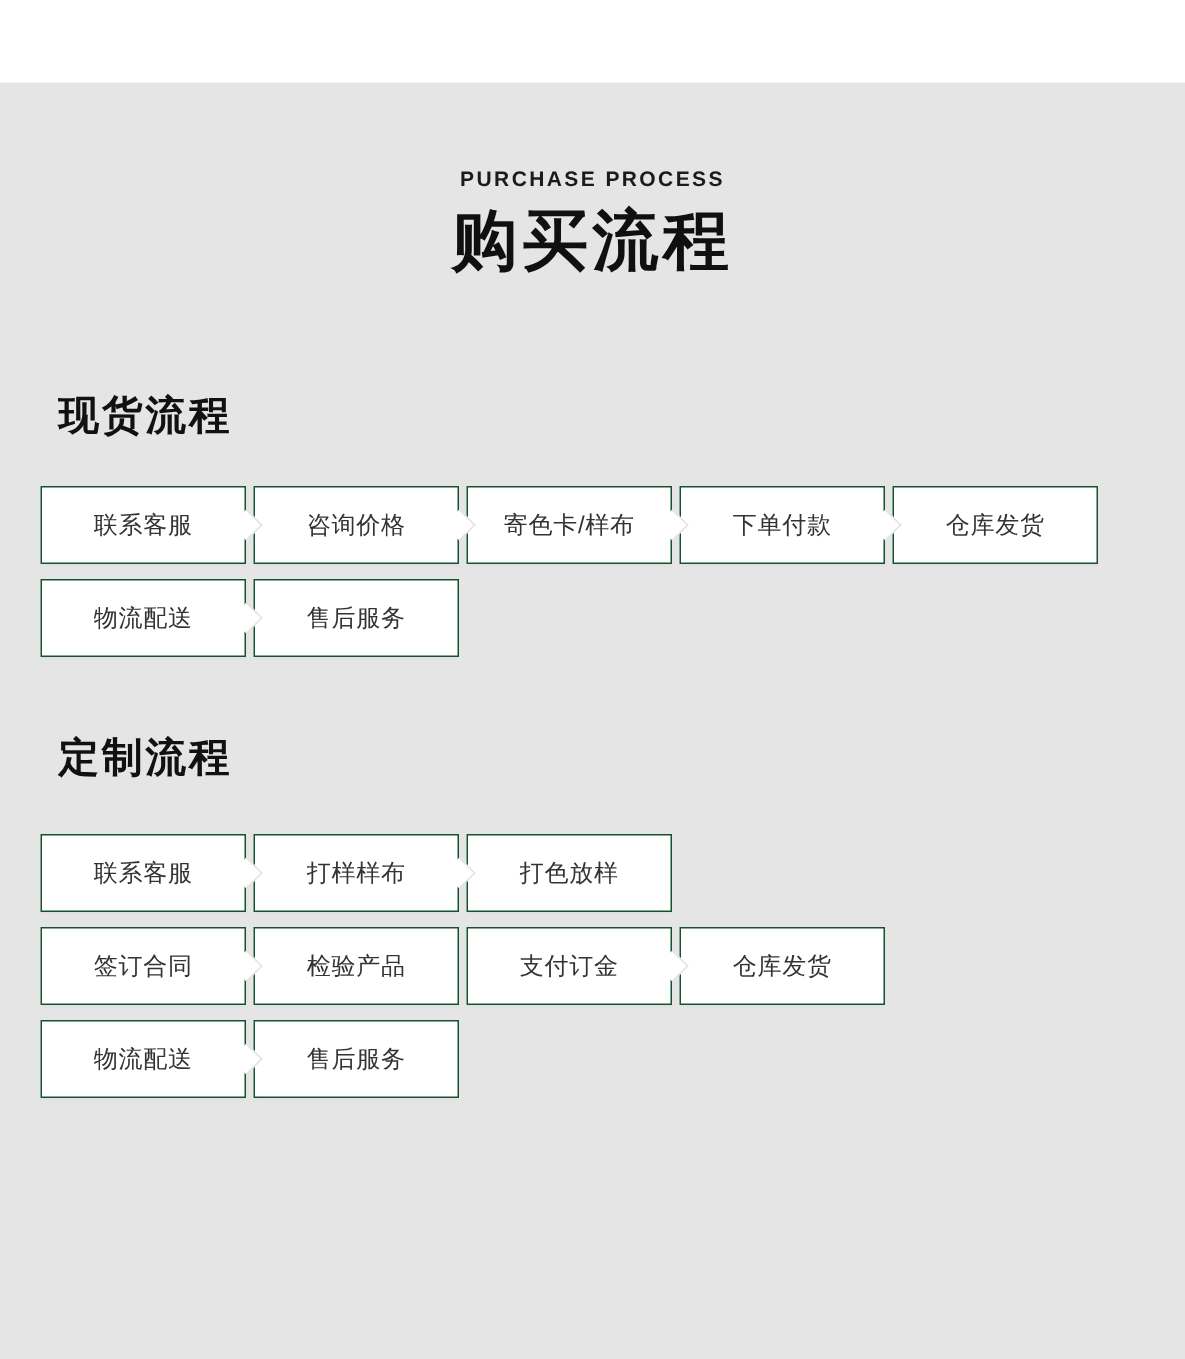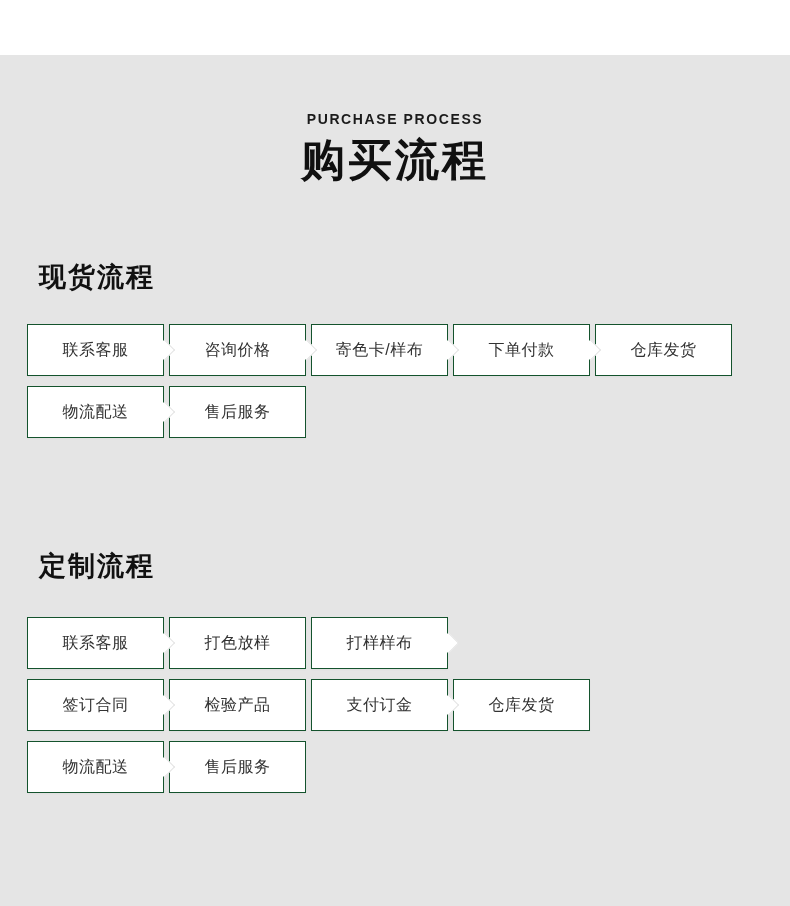--- a/index.html
+++ b/index.html
@@ -22,21 +22,21 @@
     margin:9px 0 0 0;
     font-family:"Liberation Serif","DejaVu Serif",serif;
     font-weight:700;
     font-size:44px; line-height:50px;
     letter-spacing:3px;
     color:#101010;
   }
 
   .flow-section { padding-left:27px; padding-right:40px; }
   .section-instock { margin-top:74px; }
-  .section-custom  { margin-top:111px; }
+  .section-custom  { margin-top:50px; }
   .section-heading {
     margin:0 0 30px 12px;
     font-family:"Liberation Serif","DejaVu Serif",serif;
     font-weight:900;
     font-size:27px; line-height:34px;
     letter-spacing:2px;
     color:#111111;
   }
   .section-custom .section-heading { margin-bottom:34px; }
 
@@ -107,25 +107,25 @@
       </div>
   </section>
 
   <section class="flow-section section-custom">
     <h2 class="section-heading">定制流程</h2>
     <div class="rows">
         <div class="flow-row">
           <div class="step has-arrow">
             <span>联系客服</span>
           </div>
+          <div class="step has-arrow">
+            <span>打样样布</span>
+          </div>
           <div class="step">
             <span>打色放样</span>
-          </div>
-          <div class="step has-arrow">
-            <span>打样样布</span>
           </div>
         </div>
         <div class="flow-row">
           <div class="step has-arrow">
             <span>签订合同</span>
           </div>
           <div class="step">
             <span>检验产品</span>
           </div>
           <div class="step has-arrow">

